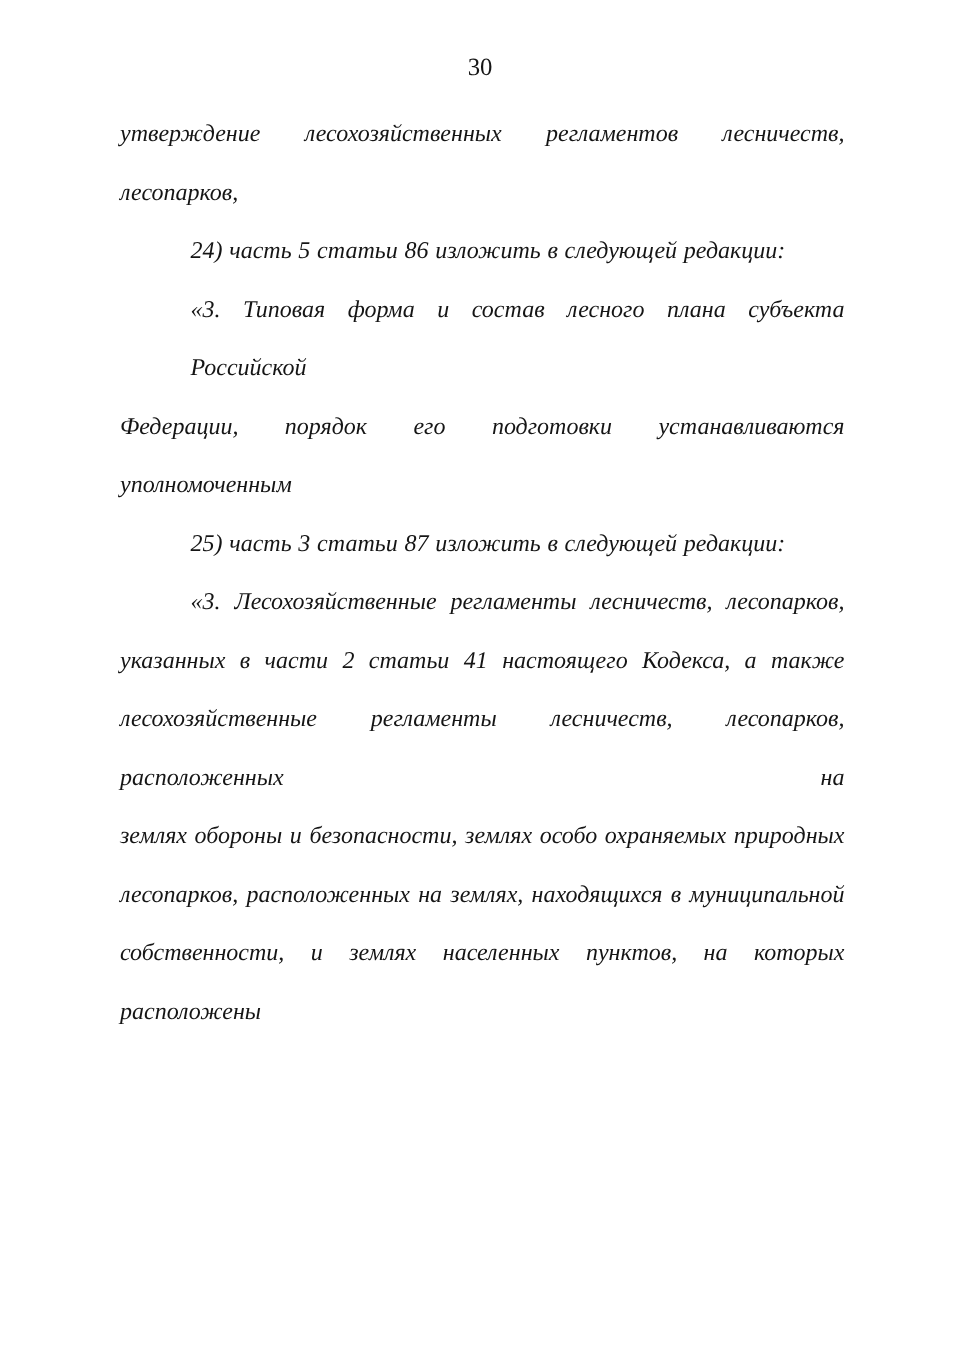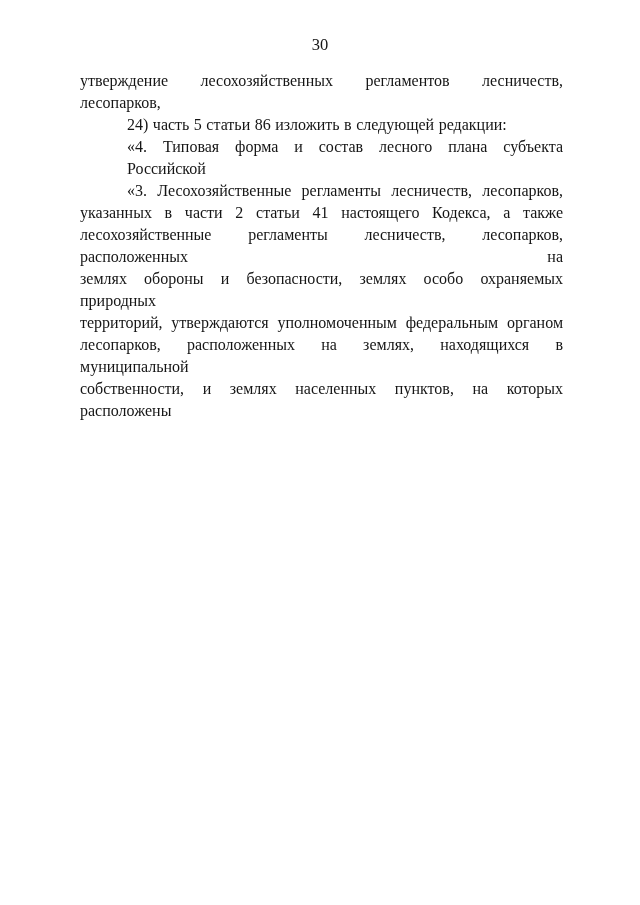--- a/index.html
+++ b/index.html
@@ -28,42 +28,44 @@
     line-height: 34px;
   }
   .content {
     position: absolute;
     top: 70px;
     left: 80px;
     width: 483px;
     font-size: 16px;
   }
   .line {
-    line-height: 22px;
+    line-height: 39px;
     text-align: left;
     word-spacing: 0.5px;
+    font-style: italic;
   }
   .line.j {
     text-align: justify;
     text-align-last: justify;
   }
   .line.ind {
     padding-left: 47px;
   }
 </style>
 </head>
 <body>
 
 <div class="page">
   <div class="page-number">30</div>
   <div class="content">
       <div class="line j">утверждение лесохозяйственных регламентов лесничеств, лесопарков,</div>
       <div class="line ind">24) часть 5 статьи 86 изложить в следующей редакции:</div>
-      <div class="line j ind">«4. Типовая форма и состав лесного плана субъекта Российской</div>
+      <div class="line j ind">«3. Типовая форма и состав лесного плана субъекта Российской</div>
+      <div class="line j">Федерации, порядок его подготовки устанавливаются уполномоченным</div>
+      <div class="line ind">25) часть 3 статьи 87 изложить в следующей редакции:</div>
       <div class="line j ind">«3. Лесохозяйственные регламенты лесничеств, лесопарков,</div>
       <div class="line j">указанных в части 2 статьи 41 настоящего Кодекса, а также</div>
       <div class="line j">лесохозяйственные регламенты лесничеств, лесопарков, расположенных на</div>
       <div class="line j">землях обороны и безопасности, землях особо охраняемых природных</div>
-      <div class="line j">территорий, утверждаются уполномоченным федеральным органом</div>
       <div class="line j">лесопарков, расположенных на землях, находящихся в муниципальной</div>
       <div class="line j">собственности, и землях населенных пунктов, на которых расположены</div>
     </div>
 </div>
 
 </body></html>

